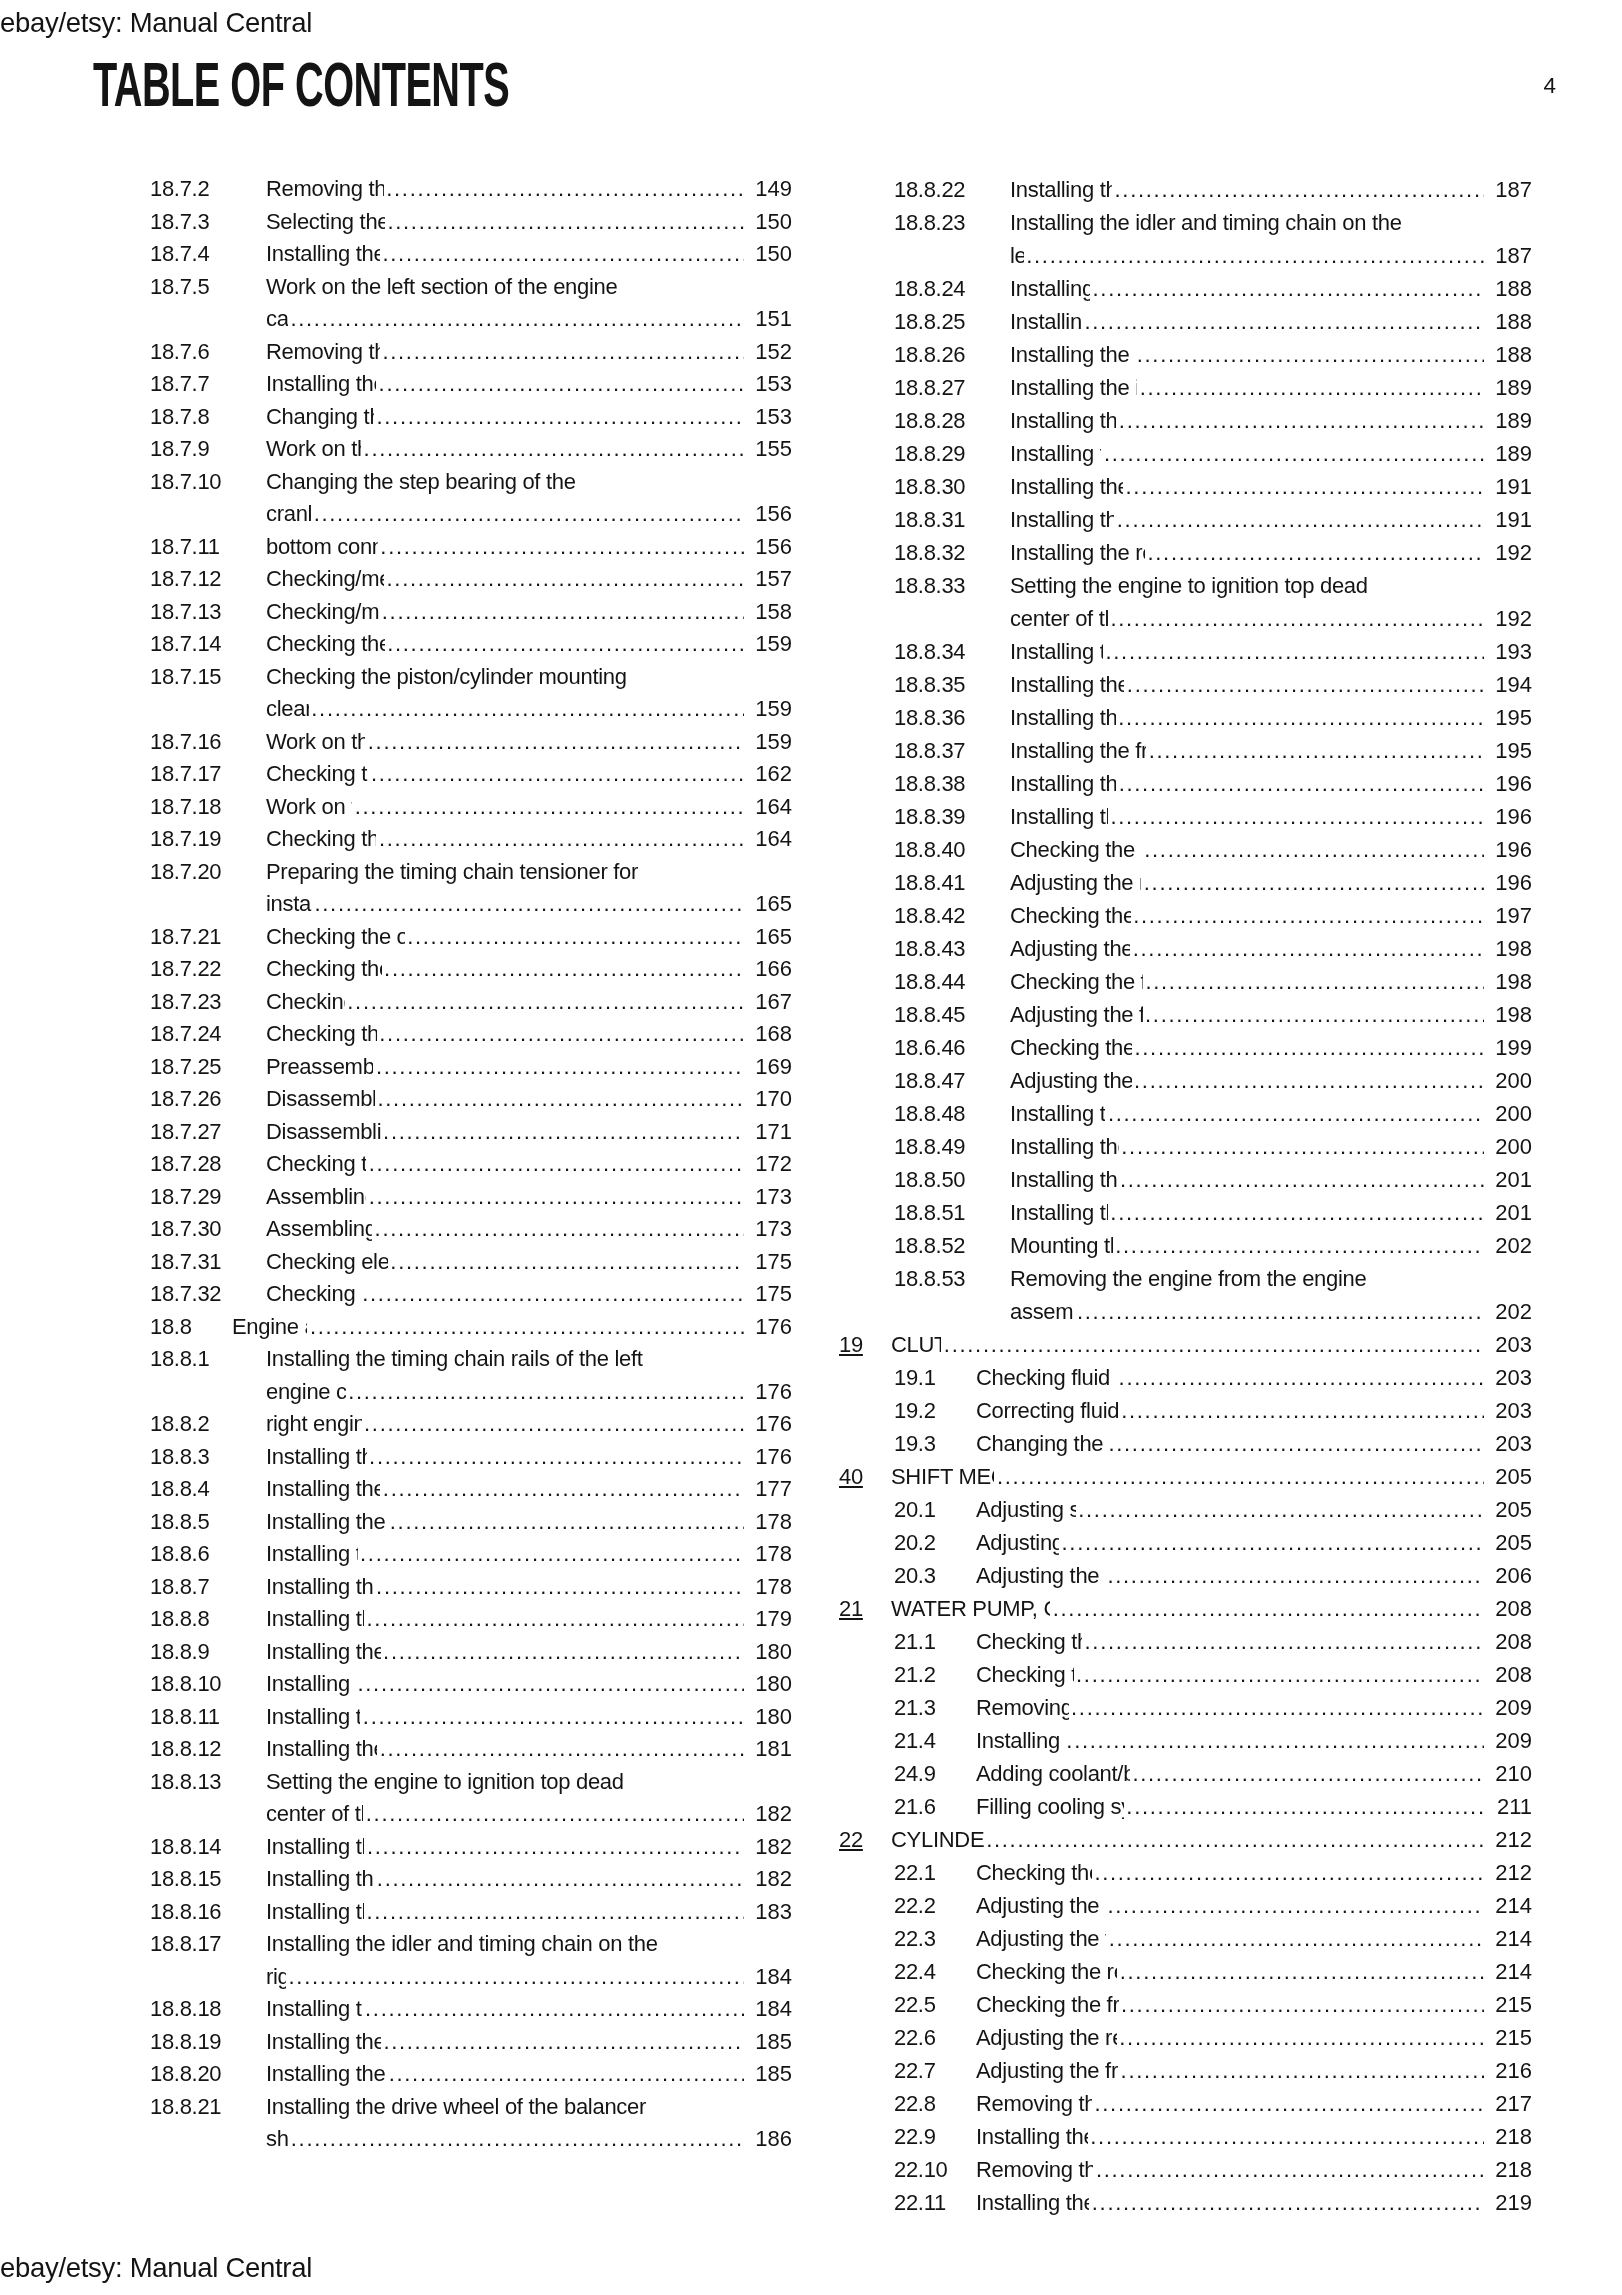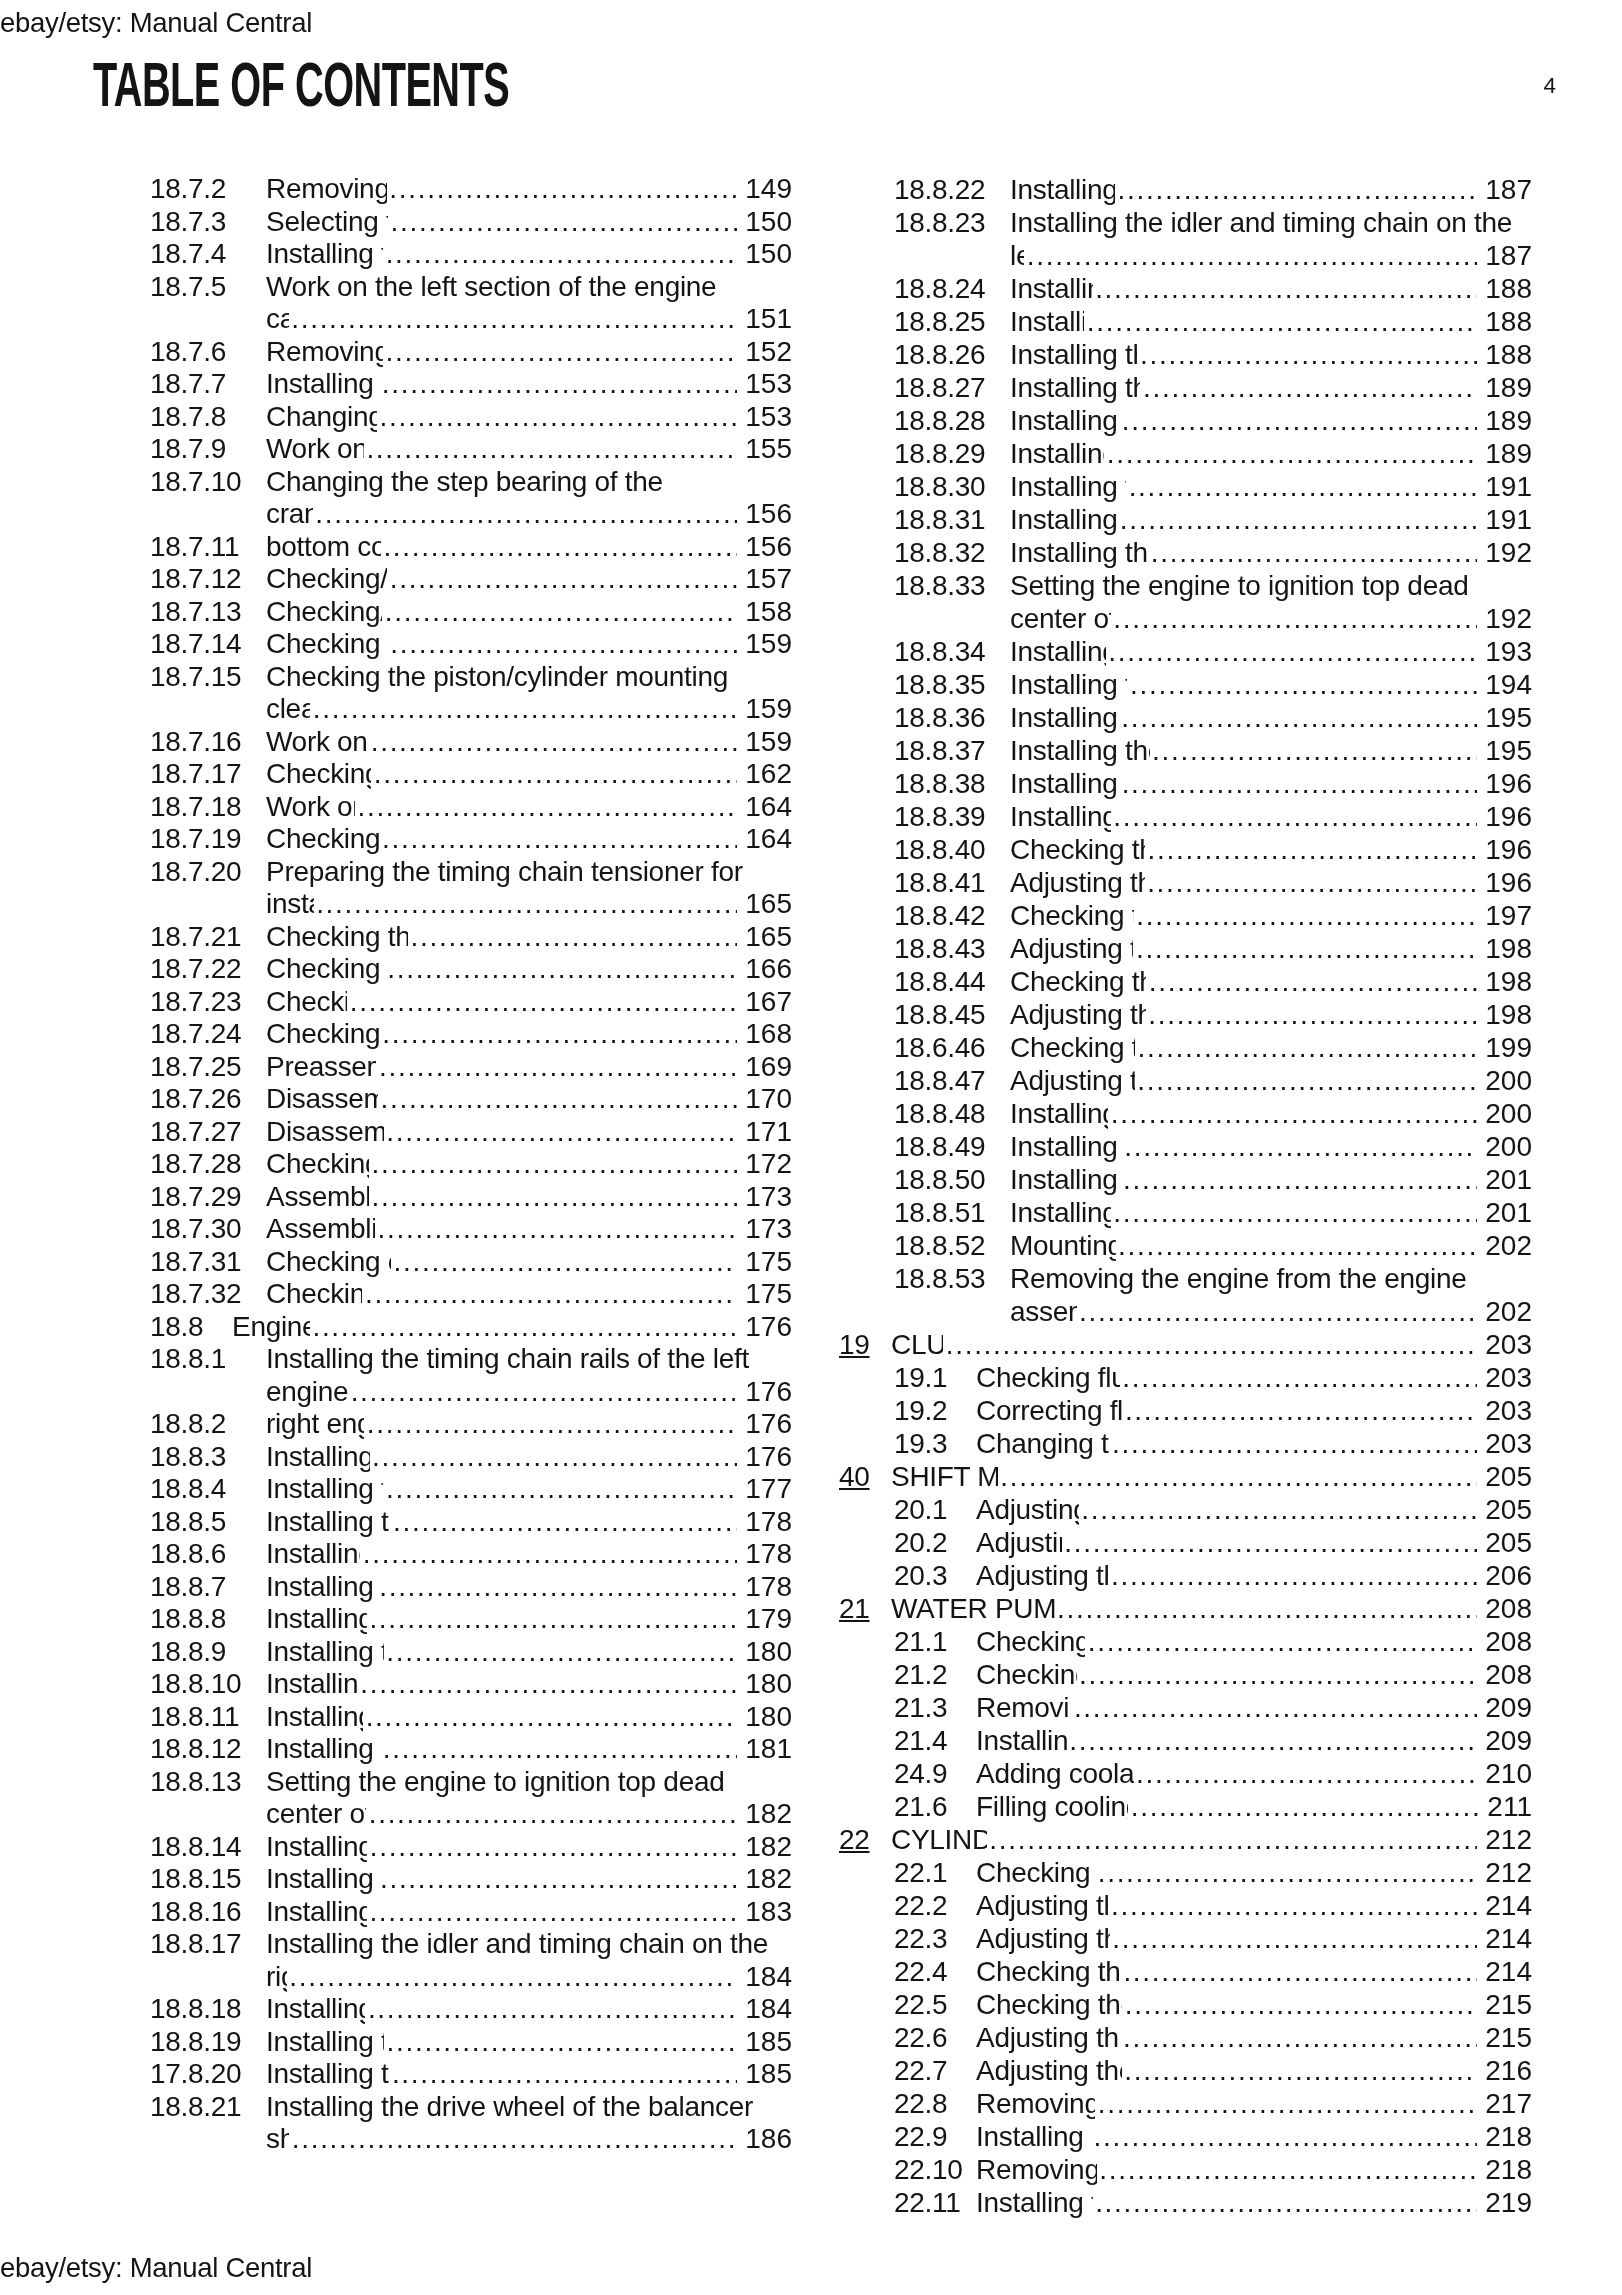--- a/index.html
+++ b/index.html
@@ -17,21 +17,21 @@
   #footer-line{top:2252px;}
   #page-title{
     position:absolute;left:93px;top:53px;
     font-size:63px;font-weight:bold;line-height:1;letter-spacing:-0.8px;
     transform:scaleX(0.63);transform-origin:left top;white-space:nowrap;
   }
   #page-number{
     position:absolute;left:1519px;top:73px;width:37px;text-align:right;
     font-size:22.5px;
   }
-  .toc-col{position:absolute;top:173px;font-size:28px;letter-spacing:-0.3px;}
+  .toc-col{position:absolute;top:173px;font-size:22px;letter-spacing:-0.3px;}
   #col-left{left:95px;width:697px;line-height:32.5px;}
   #col-right{left:839px;width:693px;line-height:33px;}
   .entry{display:flex;align-items:flex-start;}
   .num{flex:0 0 auto;white-space:nowrap;}
   .lvl1 .num{width:52px;text-decoration:underline;}
   .lvl2 .num{margin-left:55px;width:82px;}
   .lvl3 .num{margin-left:55px;width:116px;}
   .body{flex:1 1 auto;min-width:0;display:block;}
   .line{display:flex;align-items:baseline;white-space:nowrap;}
   .line .t{flex:0 1 auto;overflow:hidden;}
@@ -577,21 +577,21 @@
       <span class="num">18.8.19</span>
       <span class="body">
         <span class="line last">
           <span class="t">Installing the water pump wheel</span>
           <span class="dots"></span>
           <span class="pg">185</span>
         </span>
       </span>
     </div>
     <div class="entry lvl3">
-      <span class="num">17.8.20</span>
+      <span class="num">18.8.20</span>
       <span class="body">
         <span class="line last">
           <span class="t">Installing the gear position sensor</span>
           <span class="dots"></span>
           <span class="pg">185</span>
         </span>
       </span>
     </div>
     <div class="entry lvl3">
       <span class="num">18.8.21</span>

